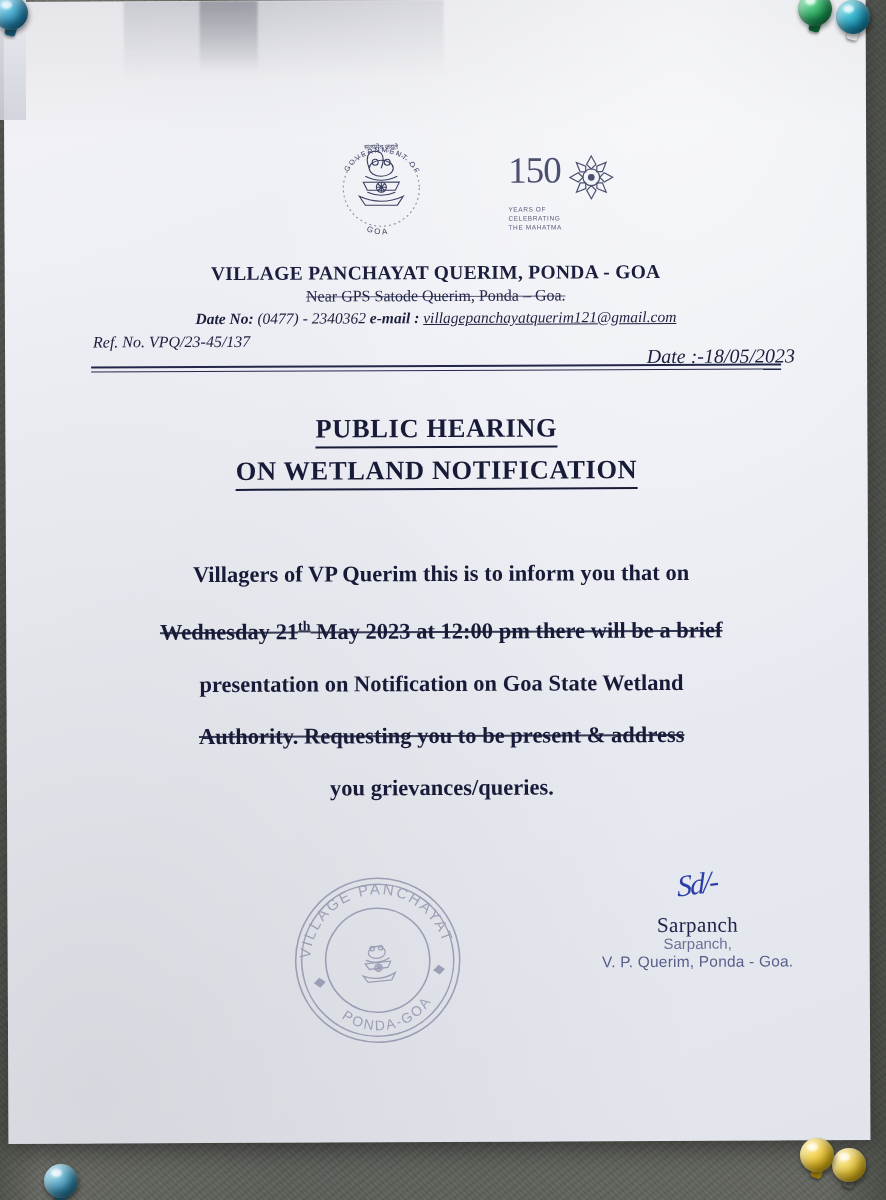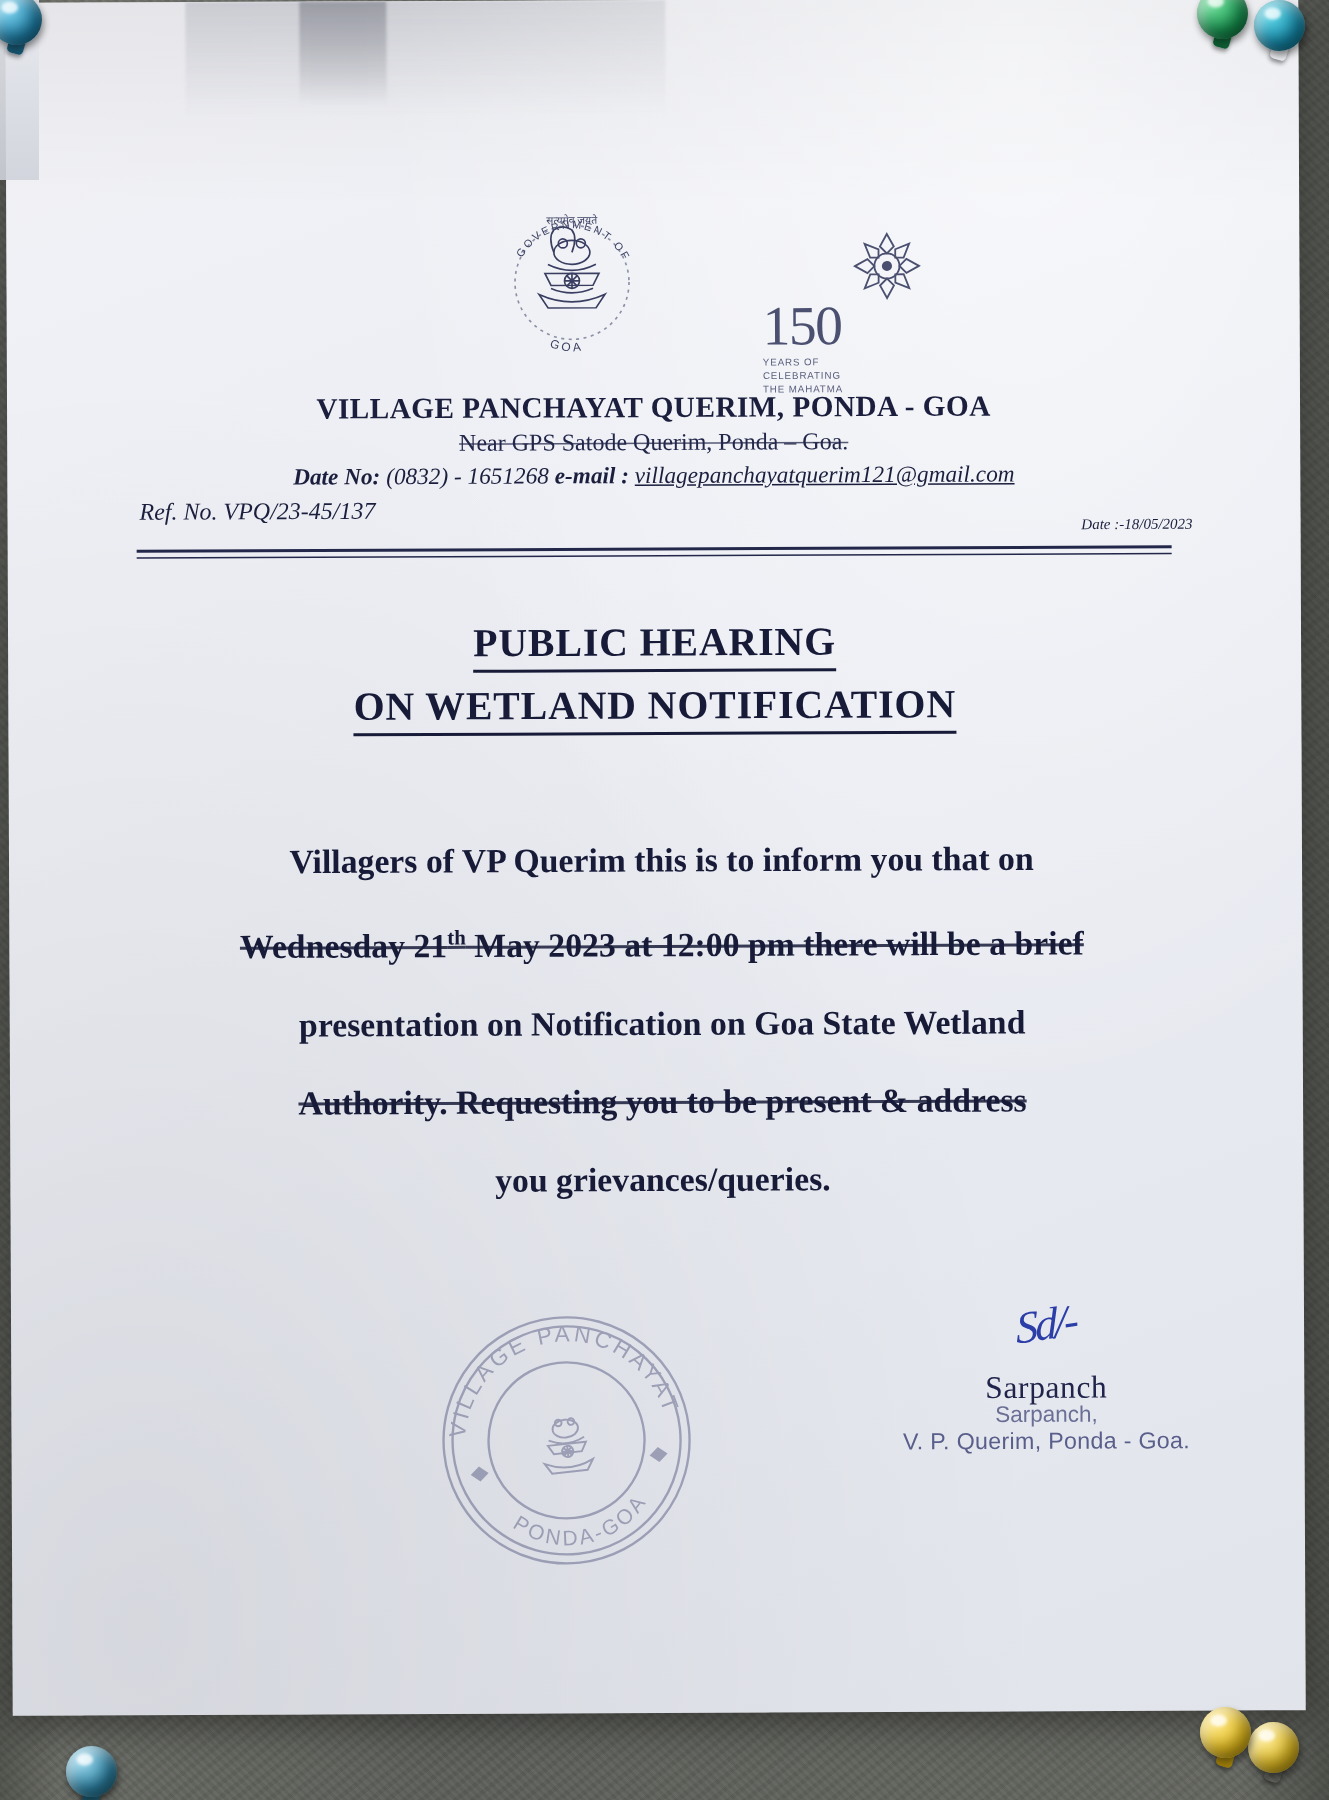--- a/index.html
+++ b/index.html
@@ -114,21 +114,20 @@
     width: 112px;
     height: 90px;
     color: #4a4f70;
   }
   .g150 {
     font-family: "Liberation Serif", serif;
     font-size: 37px;
     letter-spacing: -1px;
     color: #4b5070;
     line-height: 1;
-    margin-top: 48px;
   }
   .g150-sub {
     font-family: "Liberation Sans", sans-serif;
     font-size: 6.5px;
     letter-spacing: .6px;
     color: #5a5f7d;
     line-height: 1.35;
     margin-top: 2px;
   }
 
@@ -179,21 +178,21 @@
     top: 0;
     font-style: italic;
     font-size: 16px;
     color: #1b1f3d;
   }
   #date {
     position: absolute;
     right: 72px;
     top: 14px;
     font-style: italic;
-    font-size: 10px;
+    font-size: 20px;
     color: #1b1f3d;
   }
   #rule {
     position: absolute;
     top: 365px;
     left: 86px;
     width: 690px;
     border-top: 2px solid #23274a;
     border-bottom: 1px solid #23274a;
     height: 3px;
@@ -420,21 +419,21 @@
           <div>THE MAHATMA</div>
         </div>
       </div>
     </div>
 
     <div id="letterhead">
       <div id="vp-title">VILLAGE PANCHAYAT   QUERIM, PONDA - GOA</div>
       <div id="vp-addr">Near GPS Satode Querim, Ponda – Goa.</div>
       <div id="vp-contact">
         <span class="lbl">Date No:</span>
-        <span class="num">(0832)  - 1651268</span>
+        <span class="num">(0477)  - 2340362</span>
         <span class="mail-lbl">e-mail :</span>
         <span class="mail">villagepanchayatquerim121@gmail.com</span>
       </div>
     </div>
 
     <div id="refline">
       <div id="ref-no">Ref. No. VPQ/23-45/137</div>
       <div id="date">Date :-18/05/2023</div>
     </div>
     <div id="rule"></div>

